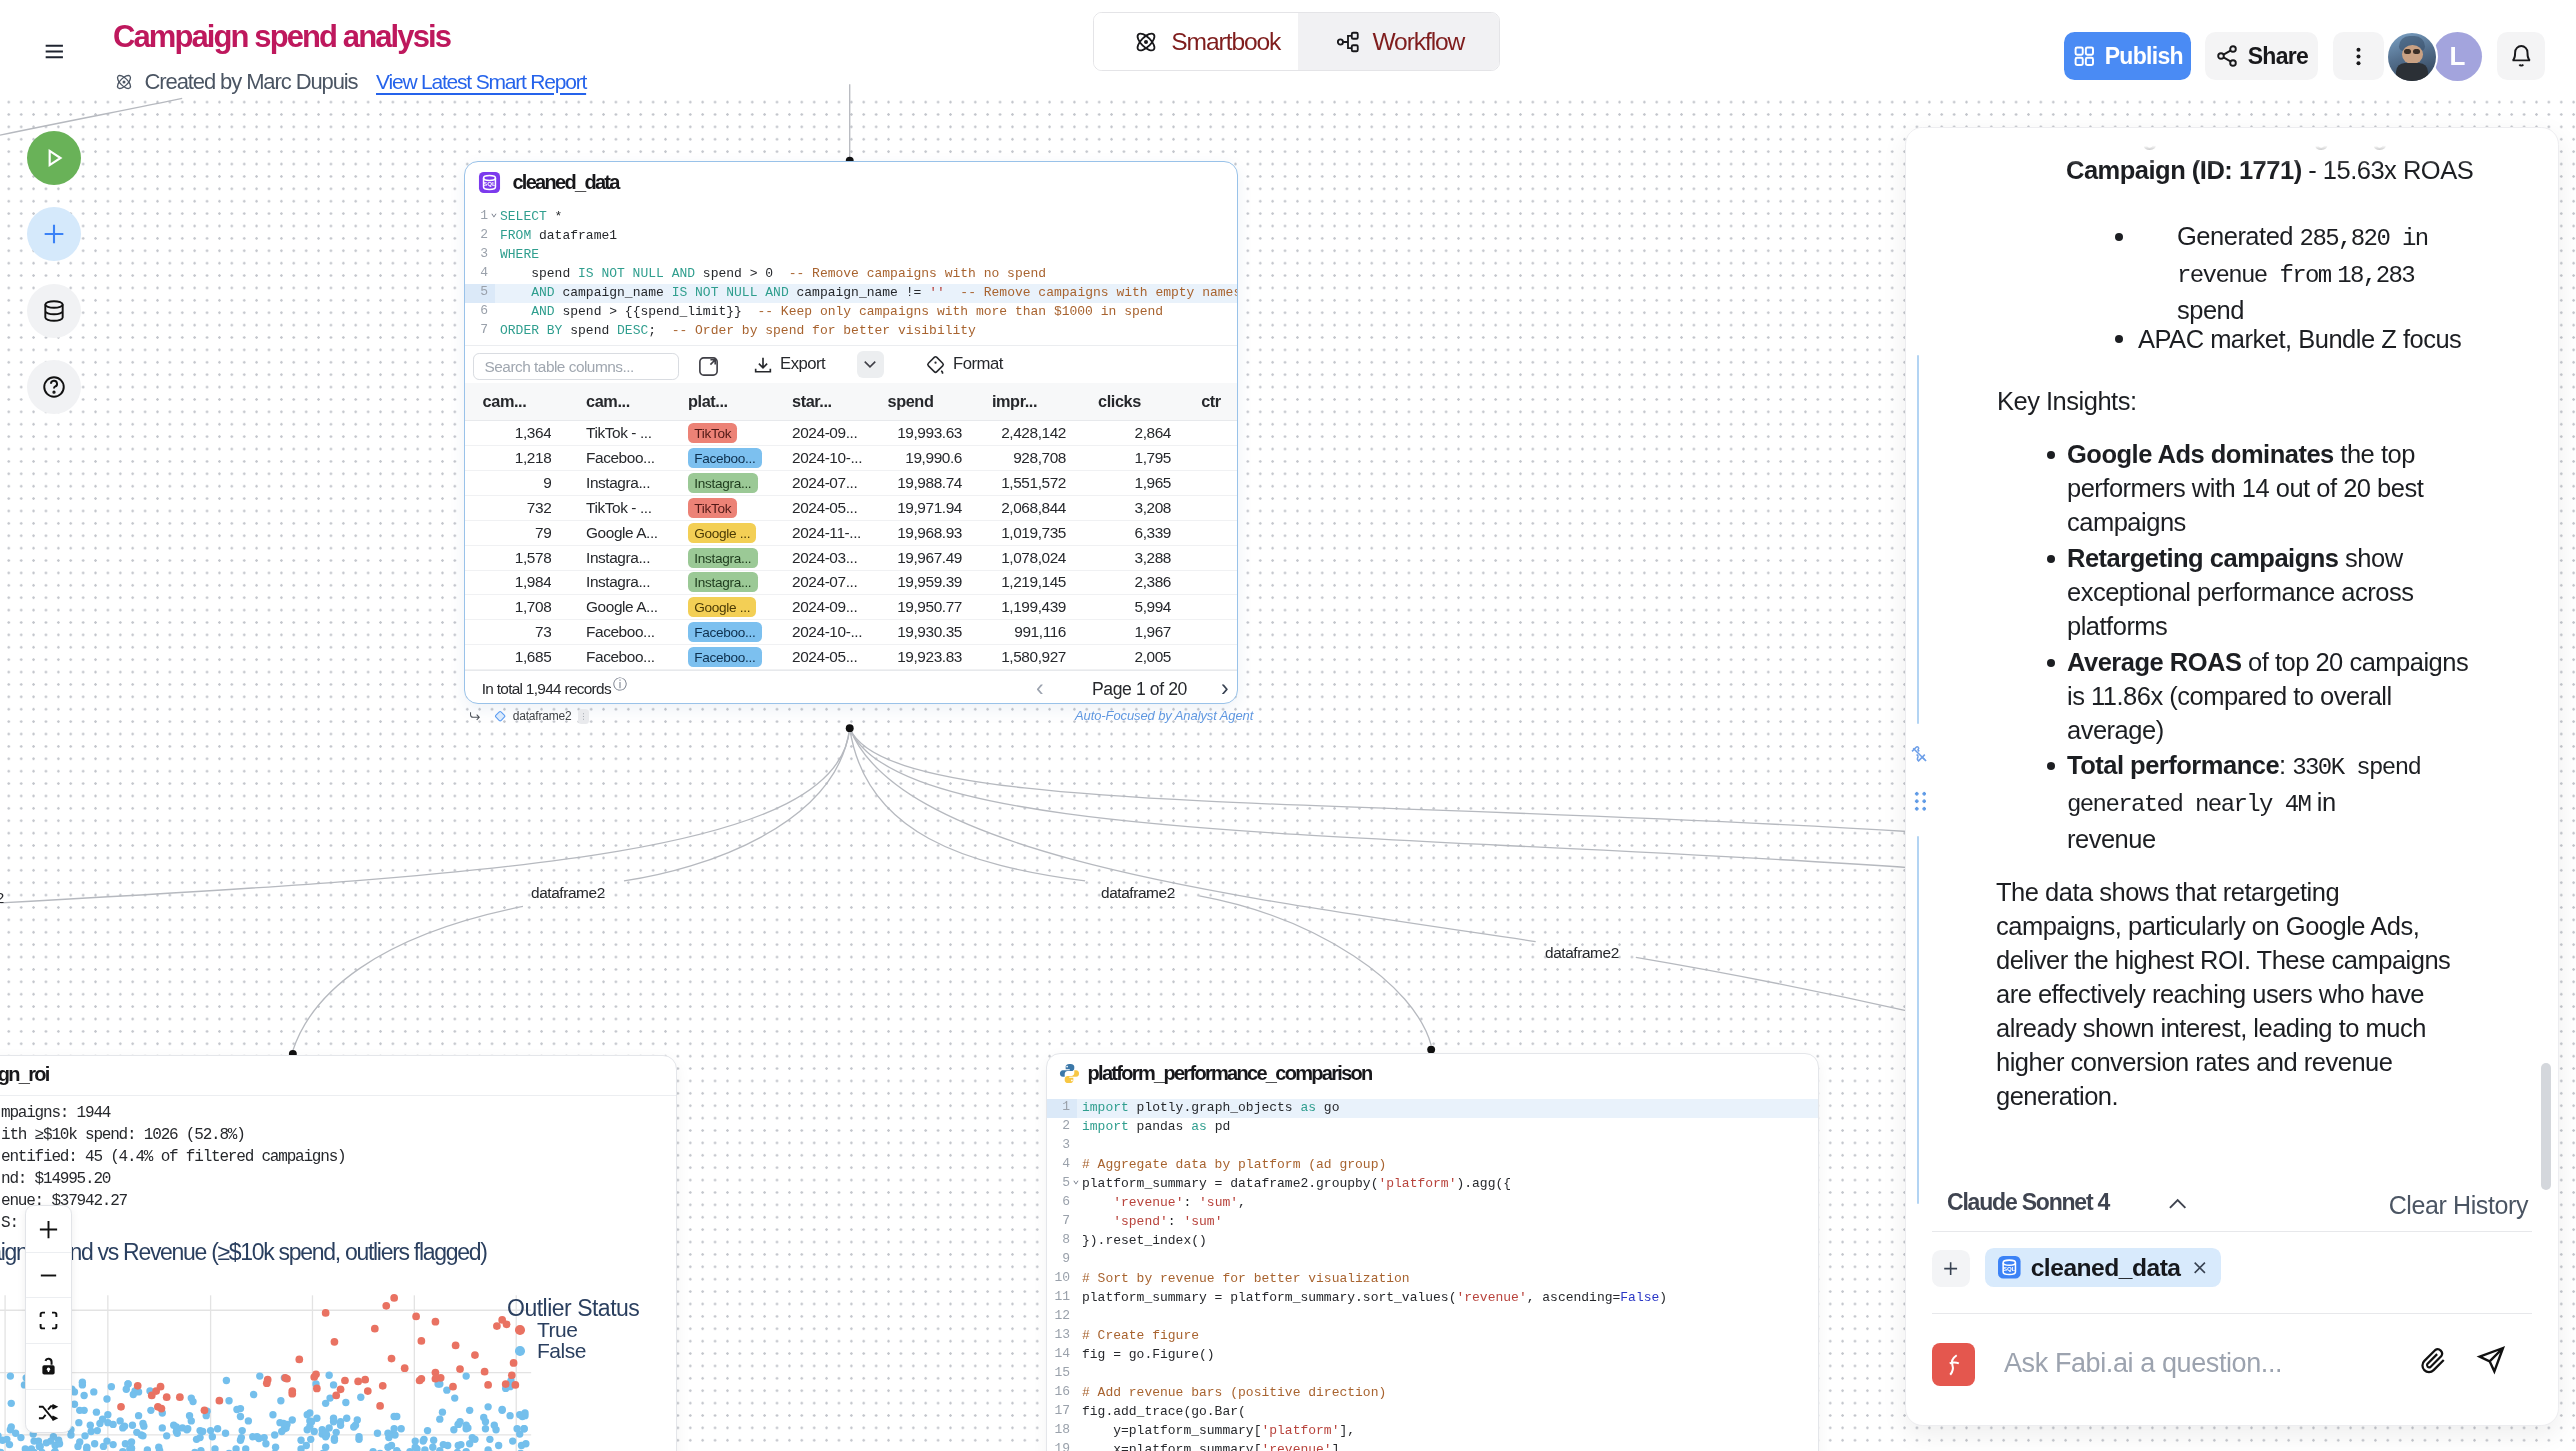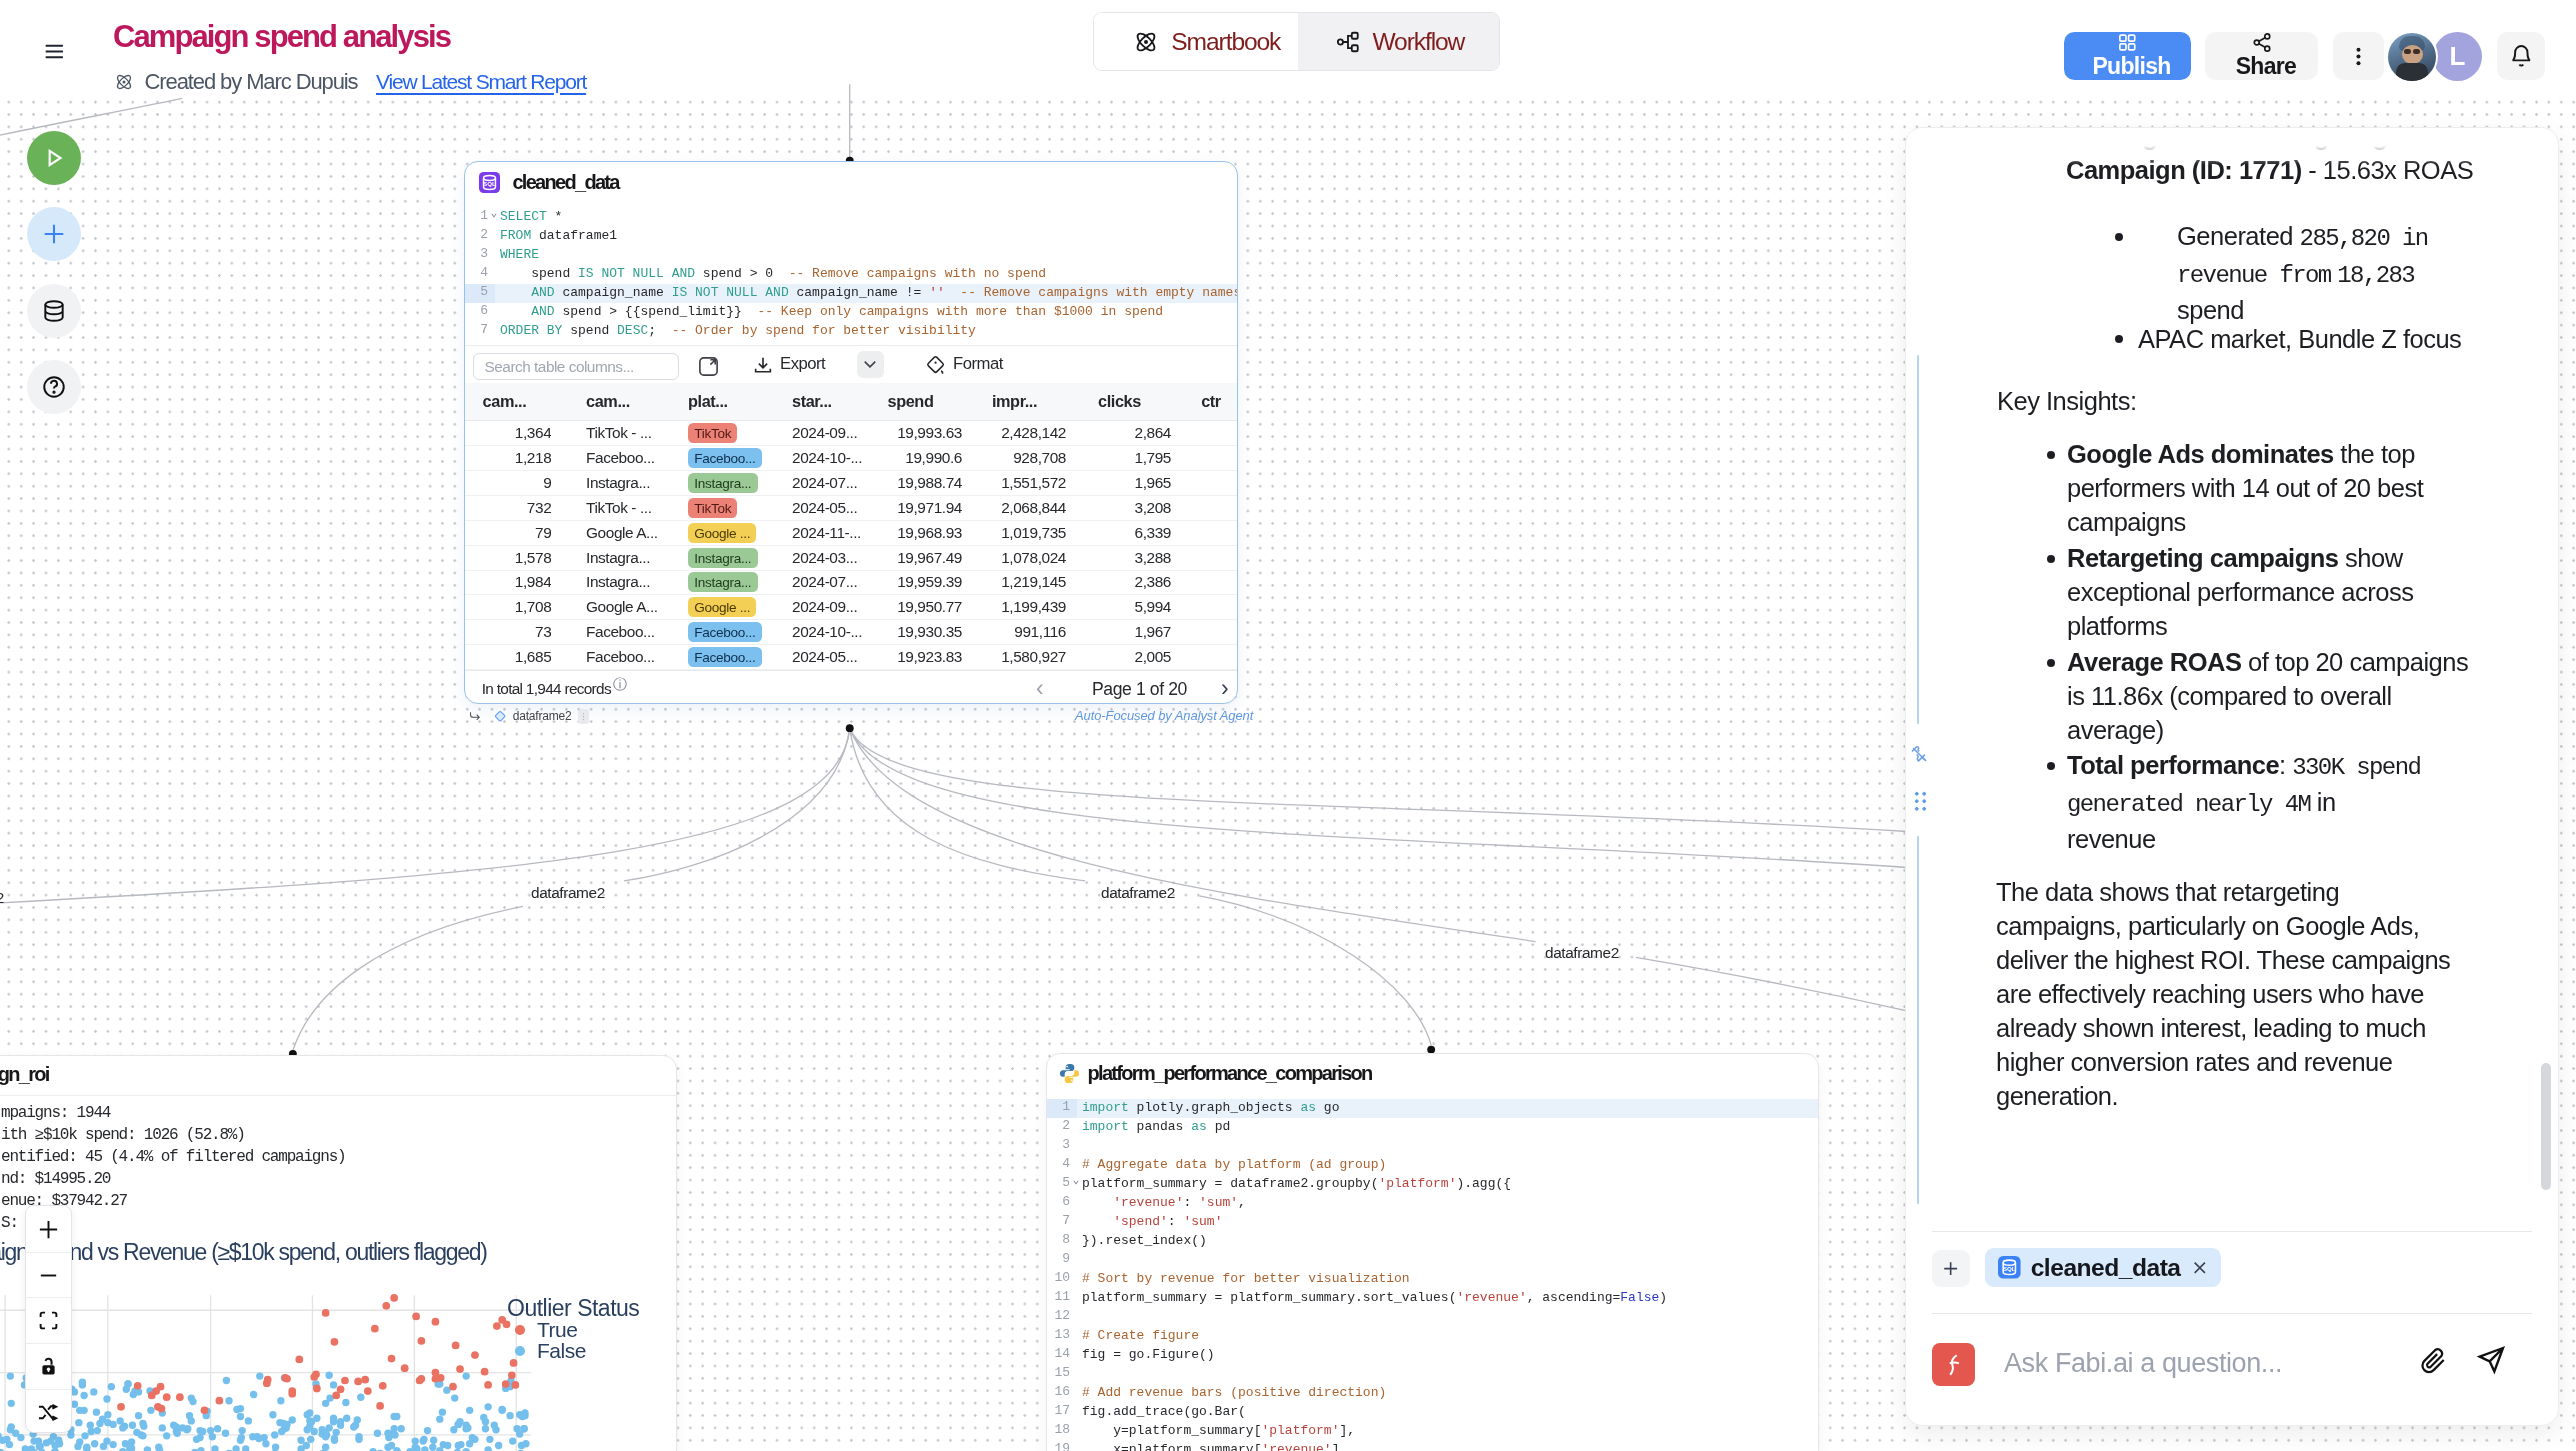--- a/index.html
+++ b/index.html
@@ -77,21 +77,21 @@
 #title { left:113px; top:18.5px; font-size:31px; font-weight:700; color:#be185d; letter-spacing:-1.9px; }
 #crrow { left:114px; top:70px; height:23px; display:flex; align-items:center; }
 #crtext { font-size:22px; color:#4b5563; letter-spacing:-1.1px; }
 #crlink { font-size:21px; color:#2563eb; text-decoration:underline; text-decoration-thickness:1.8px; text-underline-offset:4.4px; letter-spacing:-1.2px; }
 
 #toggle { left:1093px; top:12.3px; width:407px; height:59px; border:1.3px solid #e4e4e7; border-radius:8.8px;
   background:#fff; overflow:hidden; }
 #toggle .half { position:absolute; top:0; height:100%; display:flex; align-items:center; }
 #toggle .txt { font-size:24.6px; color:#7f1d1d; letter-spacing:-1.1px; }
 
-.btn { position:absolute; top:32px; height:48px; border-radius:10.5px; display:flex; align-items:center; justify-content:center;flex-direction:column; }
+.btn { position:absolute; top:32px; height:48px; border-radius:10.5px; display:flex; align-items:center; justify-content:center; }
 #publish { left:2064px; width:127px; background:#4a8bf4; }
 #publish span { color:#fff; font-size:23px; font-weight:700; letter-spacing:-0.7px; margin-left:8px; }
 #share { left:2205px; width:113px; background:#f4f4f5; }
 #share span { color:#18181b; font-size:23px; font-weight:700; letter-spacing:-0.7px; margin-left:8.8px; }
 #kebab { left:2333px; width:51px; background:#f4f4f5; color:#18181b; font-size:26px; font-weight:700; }
 #bell { left:2497px; width:48px; background:#f4f4f5; }
 
 #panel { left:1905px; top:127px; width:654px; height:1299px; background:#fff; border:1.3px solid #ededf0;
   border-radius:17.6px; box-shadow:0 8.8px 26px rgba(0,0,0,.07); overflow:hidden; }
 .chat { position:absolute; font-size:25.5px; color:#1c1e22; letter-spacing:-0.5px; line-height:34px; white-space:nowrap; }
@@ -1294,20 +1294,27 @@
         <path d="M12 16.5 v5"></path>
         <path d="M14.5 8.8 V7 a1 1 0 0 1 1 -1 1.8 1.8 0 0 0 0 -3.6 H8.2"></path>
         <path d="M9.5 9.2 v1.6 a2 2 0 0 1 -1 1.7 l-1.8 .9 a2 2 0 0 0 -1.1 1.8 V16.5 h11"></path>
       </g>
       <path d="M4 4 L20 20"></path>
     </svg>
     <div class="abs" style="left:7px; top:662px; width:13px; height:21px;
       background-image:radial-gradient(circle, #5e9ae6 1.6px, transparent 1.8px); background-size:7.5px 7.5px; background-position:0px 0px;"></div>
     <div class="blueline" style="top:708px; height:368px;"></div>
 
+    <div id="csrow">
+      <span id="cstext">Claude Sonnet 4</span>
+      <svg class="abs" style="left:221px; top:8px;" width="19.3" height="14" viewBox="0 0 20 14" fill="none" stroke="#3f4450" stroke-width="2">
+          <path d="M2 11 L10 3 L18 11"></path>
+        </svg>
+      <span id="clrhist">Clear History</span>
+    </div>
     <div class="pdivider" style="top:1103px;"></div>
     <div id="plusbtn">
       <svg width="19.3" height="19.3" viewBox="0 0 24 24" stroke="#374151" stroke-width="2" fill="none">
           <path d="M12 4 v16 M4 12 h16"></path>
         </svg>
     </div>
     <div id="chipcd">
       <svg width="24.6" height="24.6" viewBox="0 0 24 24">
           <rect x="1" y="1" width="22" height="22" rx="5" fill="#3b82f6"></rect>
           <ellipse cx="12" cy="7.5" rx="6" ry="2.5" fill="none" stroke="#fff" stroke-width="1.5"></ellipse>

